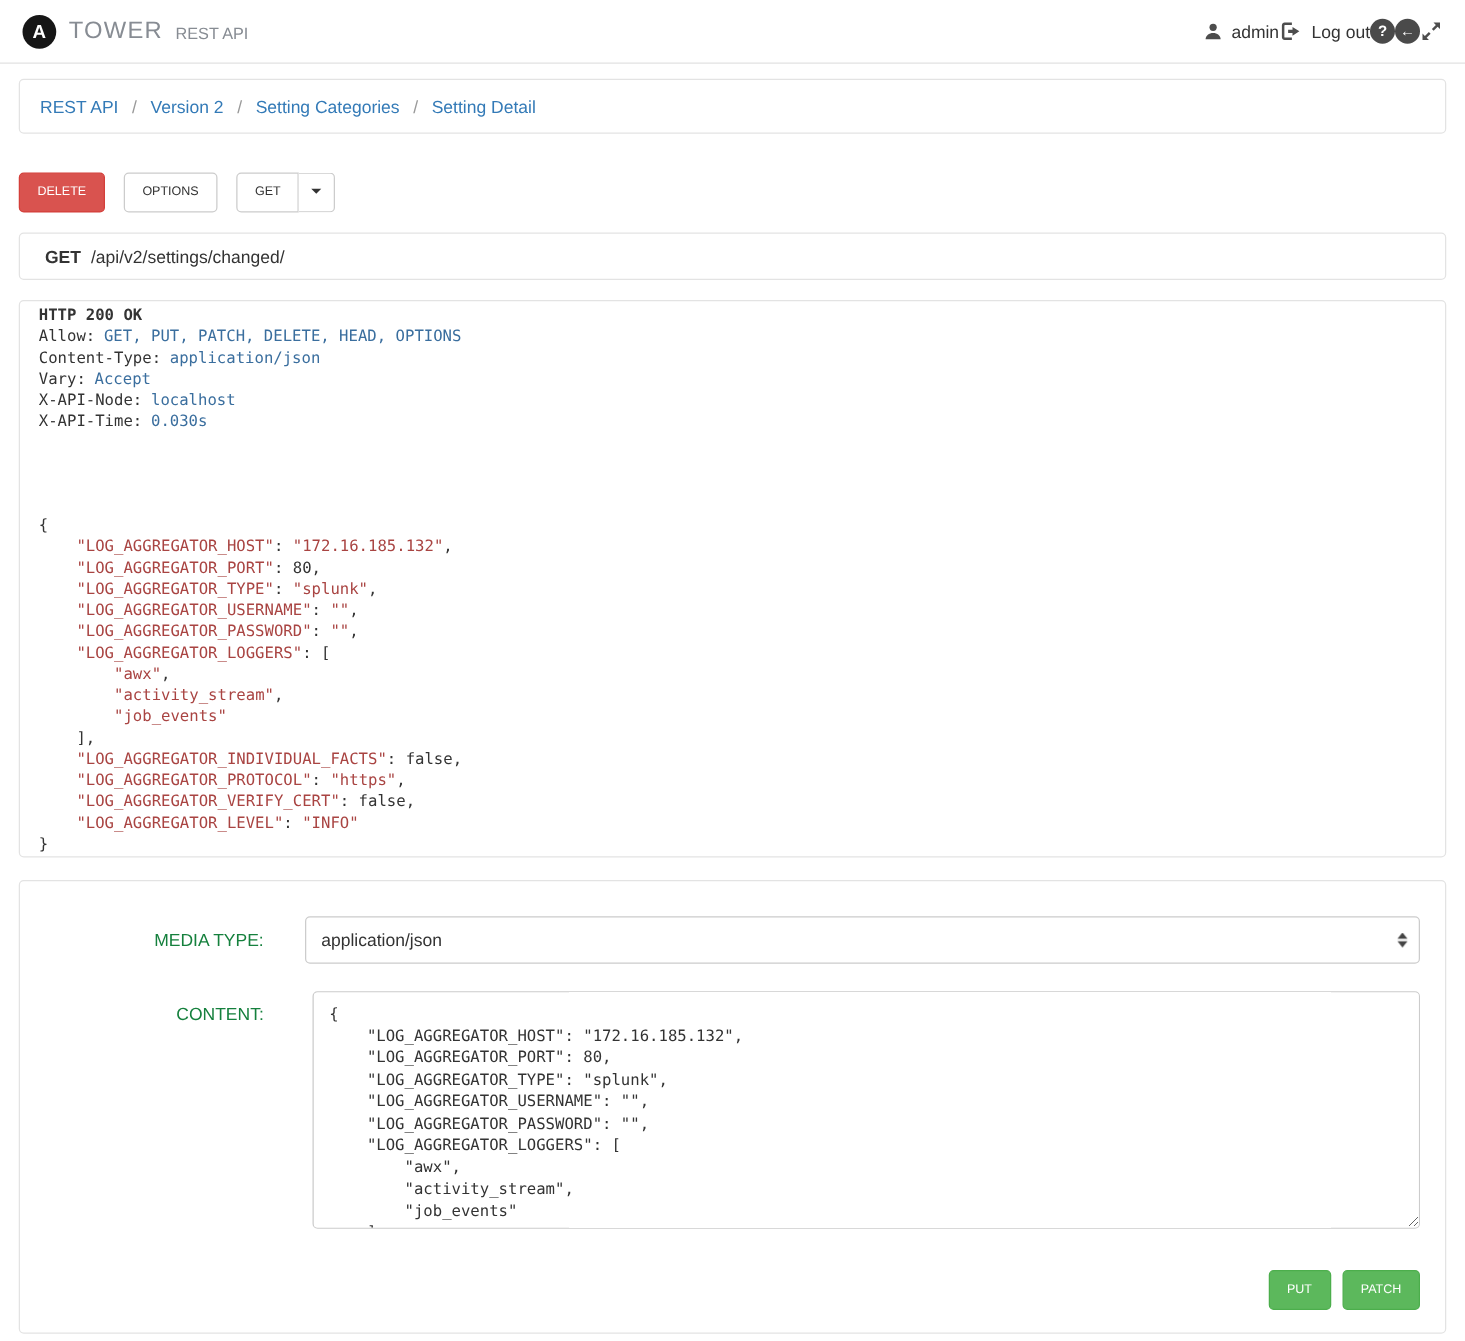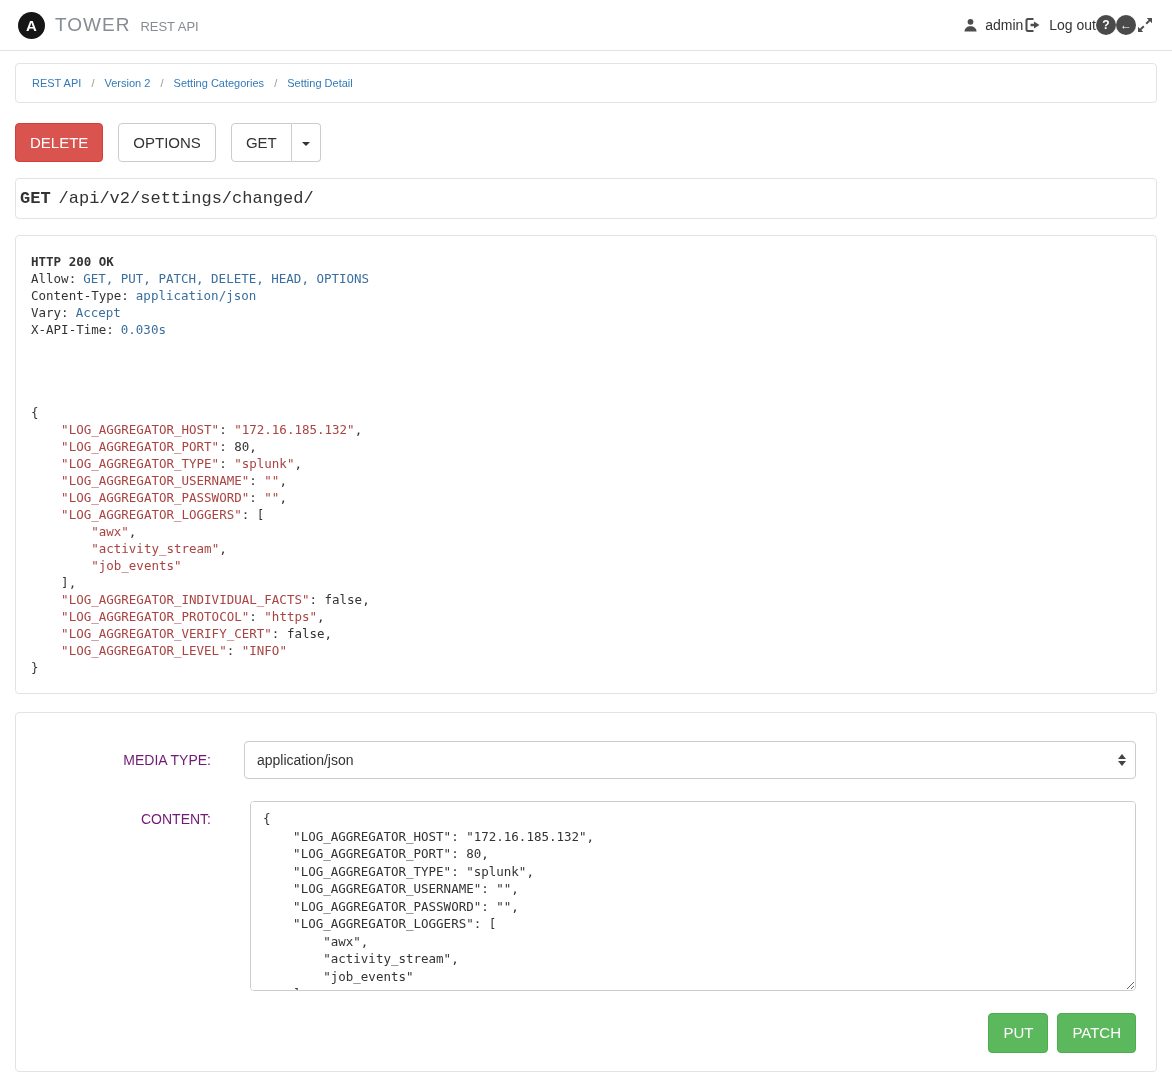--- a/index.html
+++ b/index.html
@@ -28,70 +28,70 @@
   .nav-item svg { display: block; }
   .circle-icon {
     width: 20px; height: 20px; border-radius: 50%; background: #4a4a4a; color: #fff;
     display: flex; align-items: center; justify-content: center;
     font-size: 12px; font-weight: bold; cursor: pointer; line-height: 1;
   }
   .expand-wrap { cursor: pointer; display: flex; }
   
   .panel { margin: 0 15px; border: 1px solid #e3e3e3; border-radius: 4px; background: #fff; }
   
-  .breadcrumb-panel { margin-top: 12px; padding: 13px 16px; font-size: 11px; }
+  .breadcrumb-panel { margin-top: 12px; padding: 13px 16px; font-size: 14px; }
   .breadcrumb-panel a { color: var(--link, #337ab7); text-decoration: none; cursor: pointer; }
   .crumb-sep { color: #999; margin: 0 7px; }
   
   .title-row { display: flex; align-items: flex-end; justify-content: space-between; margin: 20px 15px 16px; }
   .page-title { font-size: 33px; font-weight: 400; color: #333; line-height: 1; margin: 0; }
   .title-help {
     display: inline-flex; width: 15px; height: 15px; border-radius: 50%;
     background: #767c83; color: #fff; font-size: 10px; font-weight: bold;
     align-items: center; justify-content: center;
     position: relative; top: -14px; left: 1px; cursor: pointer;
   }
   .actions { display: flex; align-items: center; gap: 15px; }
   .btn {
-    font-family: inherit; font-size: 15px; line-height: 1.42;
+    font-family: inherit; font-size: 10px; line-height: 1.42;
     padding: 8px 14px; border-radius: 4px; border: 1px solid #ccc;
-    background: #fff; color: #333; cursor: pointer;
+    background: #fff; color: #333; cursor: pointer; margin-top: 11px;
   }
   .btn-danger  { background: var(--danger, #d9534f);  border-color: #d43f3a; color: #fff; }
   .btn-success { background: var(--success, #5cb85c); border-color: #4cae4c; color: #fff; }
   .btn-group { display: inline-flex; }
   .btn-group .btn-main  { border-radius: 4px 0 0 4px; }
   .btn-group .btn-caret { border-radius: 0 4px 4px 0; border-left: 0; padding: 8px 10px; }
   .caret {
     display: inline-block; width: 0; height: 0; vertical-align: middle;
     border-left: 4px solid transparent; border-right: 4px solid transparent;
     border-top: 4px solid #333;
   }
   
   .request-bar {
-    margin-bottom: 16px; padding: 10px 4px;
-    font-family: Liberation Mono, monospace; font-size: 17px; color: #333;
+    margin-bottom: 16px; padding: 10px 20px;
+    font-family: Liberation Sans, sans-serif; font-size: 14px; color: #333;
   }
   .req-method { font-weight: bold; margin-right: 8px; }
   
   .response-panel {
-    margin-bottom: 18px; padding: 17px 15px;
+    margin-bottom: 18px; padding: 2px 15px;
     font-family: "DejaVu Sans Mono", monospace; font-size: 12.5px; line-height: 17px; color: #333;
   }
   .status-line { font-weight: bold; }
   .hdr-name { font-weight: normal; margin-right: 7px; }
   .hdr-val  { color: var(--header-value, #3a6e9e); }
   .resp-body { margin: 66px 0 0; white-space: pre; font: inherit; }
   .j-str { color: var(--json-string, #a94442); }
   
   .form-panel { margin-bottom: 15px; padding: 28px 20px 18px; }
   .form-row { display: grid; grid-template-columns: 175px 1fr; column-gap: 33px; align-items: center; margin-bottom: 22px; }
   .form-row.top { align-items: start; gap: 39px; }
   .form-row.top .form-label { padding-top: 10px; }
-  .form-label { text-align: right; color: #701a75; font-size: 14px; }
+  .form-label { text-align: right; color: #15803d; font-size: 14px; }
   .select-wrap { position: relative; }
   select {
     width: 100%; height: 38px; appearance: none; -webkit-appearance: none;
     border: 1px solid #ccc; border-radius: 4px; background: #fff;
     padding: 0 28px 0 12px; font-family: inherit; font-size: 14px; color: #333; cursor: pointer;
   }
   .select-arrows {
     position: absolute; right: 10px; top: 50%; transform: translateY(-50%);
     display: flex; flex-direction: column; gap: 2px; pointer-events: none;
   }
@@ -178,20 +178,23 @@
 <div class="panel response-panel">
   <div class="status-line">HTTP 200 OK</div>
   <div class="hdr-line">
     <span class="hdr-name">Allow:</span><span class="hdr-val">GET, PUT, PATCH, DELETE, HEAD, OPTIONS</span>
   </div>
   <div class="hdr-line">
     <span class="hdr-name">Content-Type:</span><span class="hdr-val">application/json</span>
   </div>
   <div class="hdr-line">
     <span class="hdr-name">Vary:</span><span class="hdr-val">Accept</span>
+  </div>
+  <div class="hdr-line">
+    <span class="hdr-name">X-API-Node:</span><span class="hdr-val">localhost</span>
   </div>
   <div class="hdr-line">
     <span class="hdr-name">X-API-Time:</span><span class="hdr-val">0.030s</span>
   </div>
   <pre class="resp-body">{
     <span class="j-str">"LOG_AGGREGATOR_HOST"</span>: <span class="j-str">"172.16.185.132"</span>,
     <span class="j-str">"LOG_AGGREGATOR_PORT"</span>: 80,
     <span class="j-str">"LOG_AGGREGATOR_TYPE"</span>: <span class="j-str">"splunk"</span>,
     <span class="j-str">"LOG_AGGREGATOR_USERNAME"</span>: <span class="j-str">""</span>,
     <span class="j-str">"LOG_AGGREGATOR_PASSWORD"</span>: <span class="j-str">""</span>,

